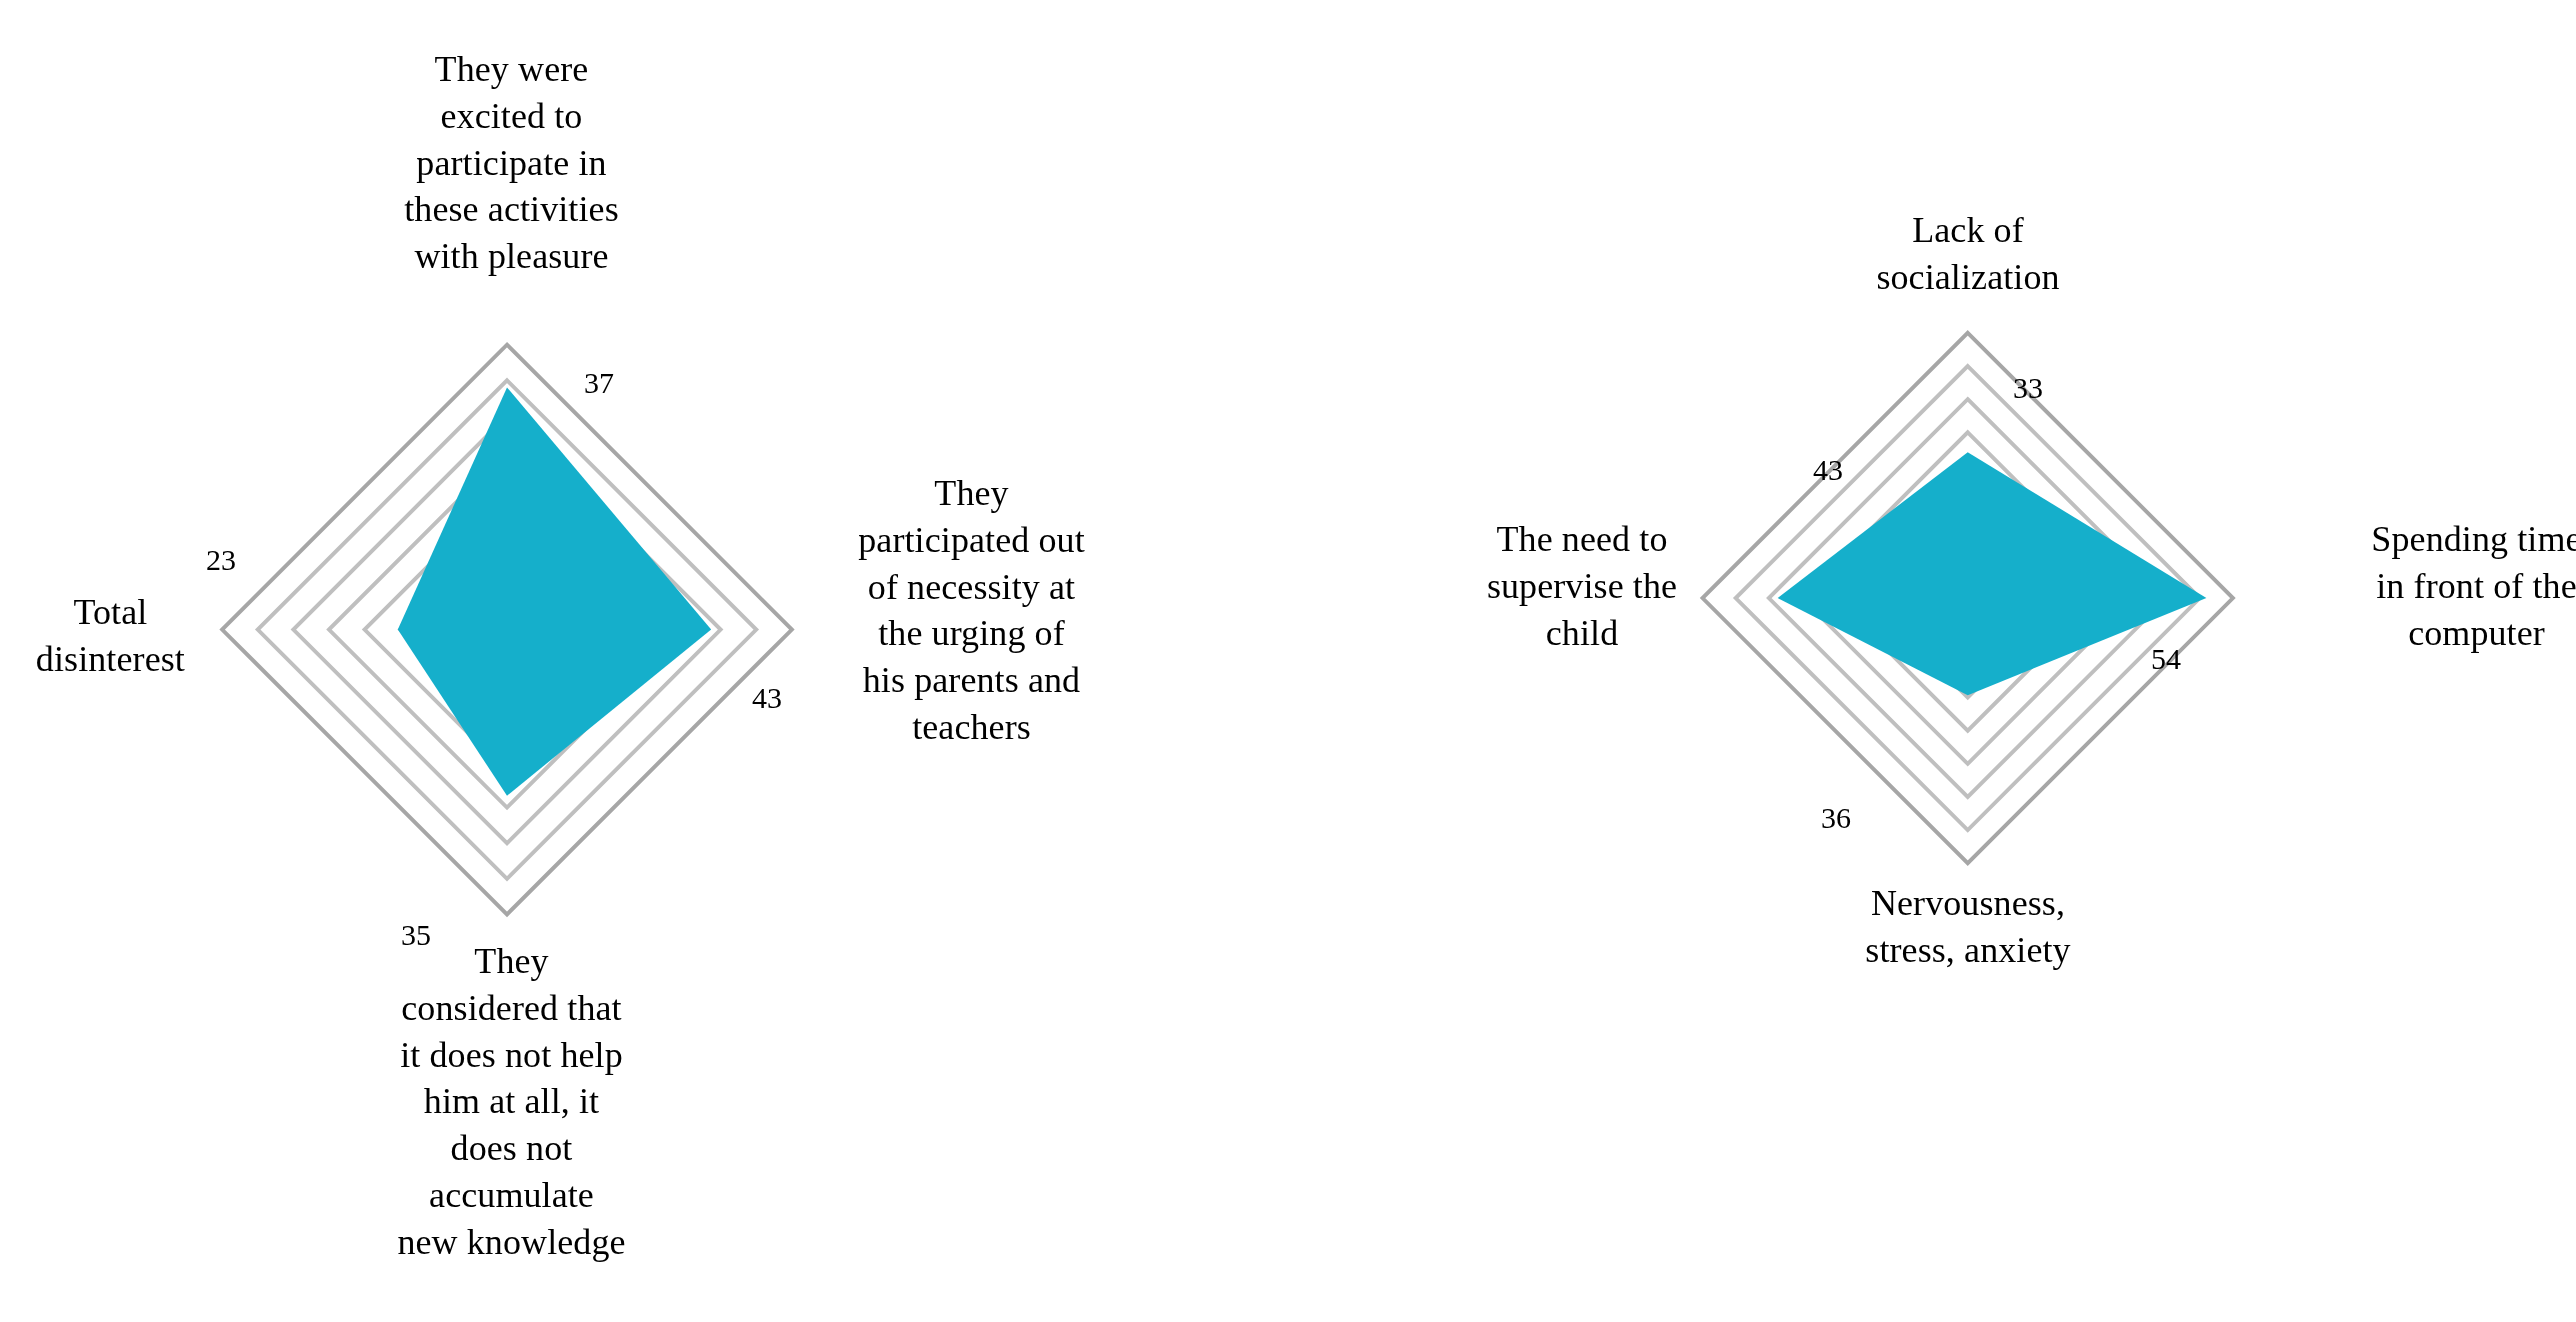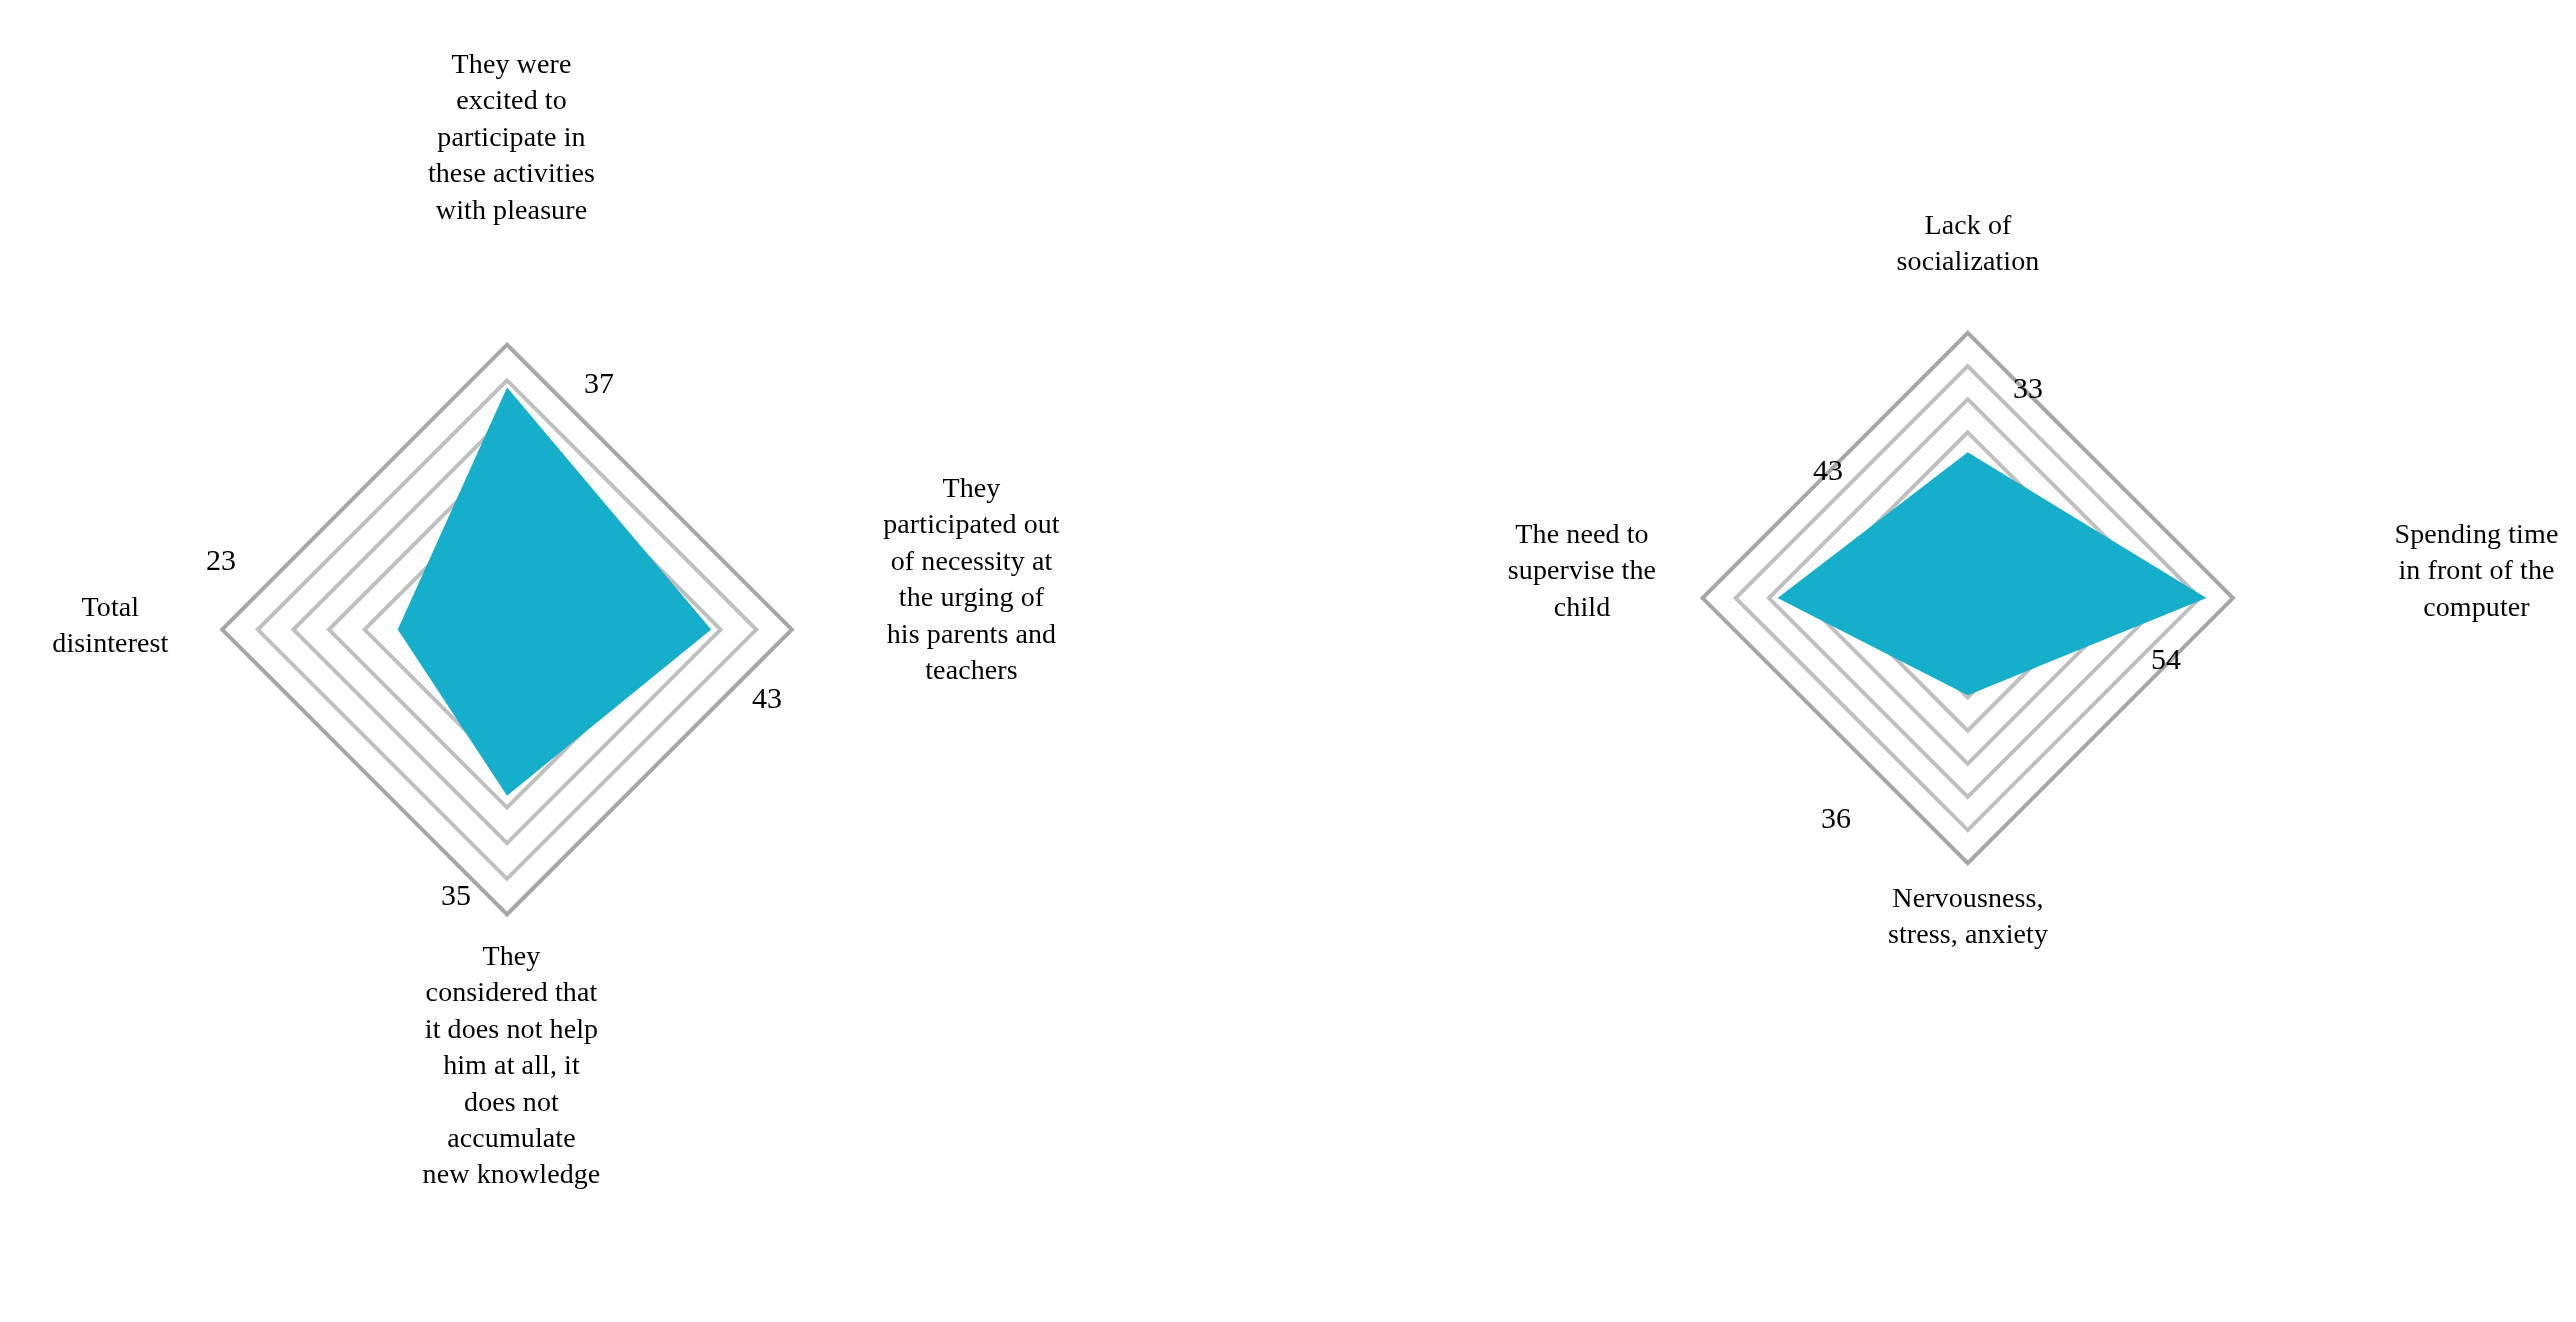--- a/index.html
+++ b/index.html
@@ -34,21 +34,21 @@
     position: absolute;
     top: 0;
     left: 0;
     overflow: visible;
   }
 
   .axis-label {
     position: absolute;
     text-align: center;
     line-height: 1.30;
-    font-size: 28px;
+    font-size: 36px;
     color: #000000;
     white-space: pre-line;
     letter-spacing: 0.1px;
   }
   .value-label {
     position: absolute;
     font-size: 30px;
     color: #000000;
     line-height: 1;
     white-space: nowrap;
@@ -94,21 +94,21 @@
 accumulate
 new knowledge</div>
 
     <div class="axis-label" style="left:7.9px; top:589px; width:205px;">Total
 disinterest</div>
 
     <div class="value-label" style="left:584px; top:368px;">37</div>
 
     <div class="value-label" style="left:752px; top:683px;">43</div>
 
-    <div class="value-label" style="left:401px; top:880px;margin-left:40px;">35</div>
+    <div class="value-label" style="left:401px; top:920px;">35</div>
 
     <div class="value-label" style="left:206px; top:545px;">23</div>
   </div>
 
   <div class="chart-panel" id="chart-panel-2">
 
     <svg class="radar-svg" id="radar-svg-2" width="1285" height="1322" viewBox="0 0 1633 1680">
         <polygon points="860.00,423.00 1197.00,760.00 860.00,1097.00 523.00,760.00" fill="none" stroke="#A6A6A6" stroke-width="5" stroke-linejoin="miter"></polygon>
         <polygon points="860.00,465.13 1154.88,760.00 860.00,1054.88 565.13,760.00" fill="none" stroke="#BFBFBF" stroke-width="5" stroke-linejoin="miter"></polygon>
         <polygon points="860.00,507.25 1112.75,760.00 860.00,1012.75 607.25,760.00" fill="none" stroke="#BFBFBF" stroke-width="5" stroke-linejoin="miter"></polygon>

